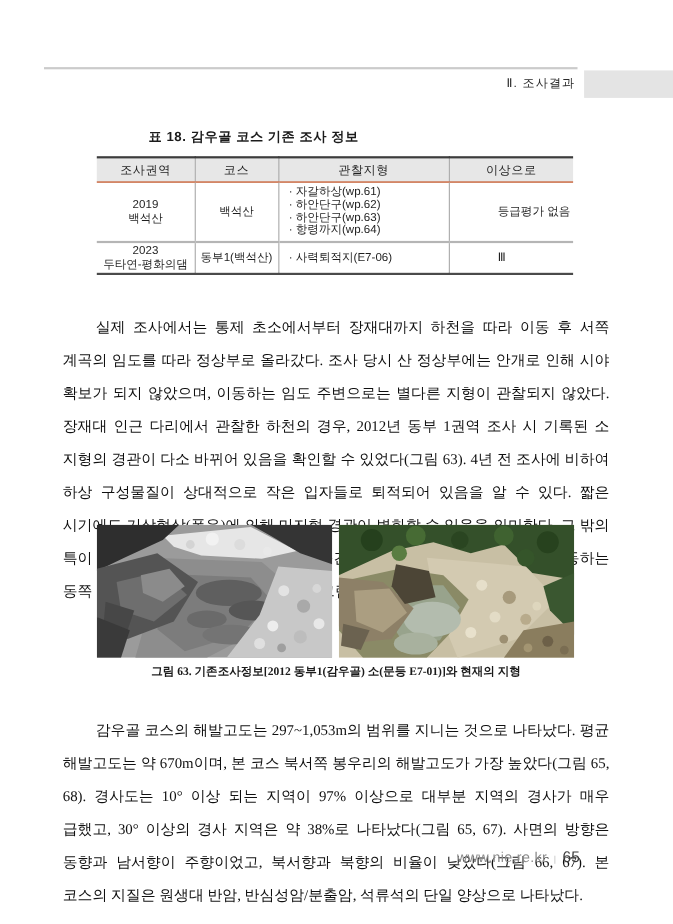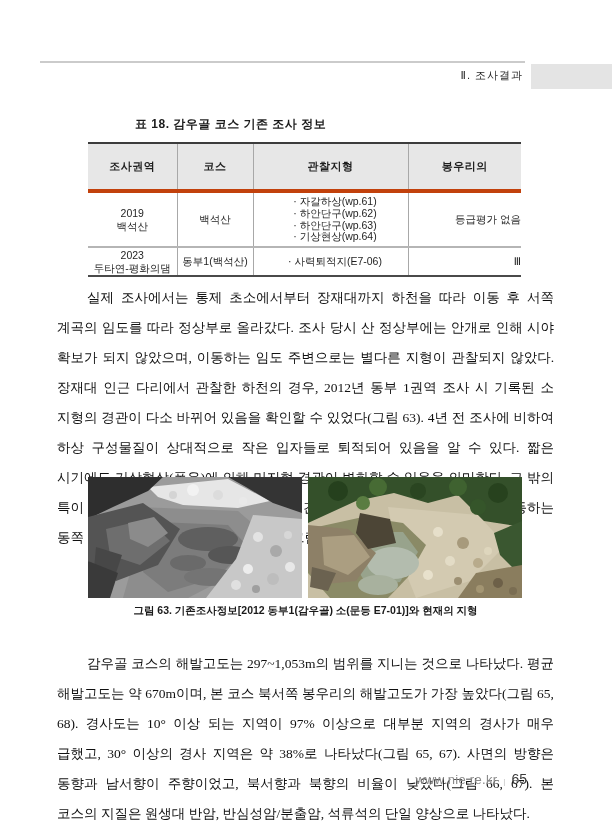--- a/index.html
+++ b/index.html
@@ -21,49 +21,49 @@
     position:absolute; left:90px; top:116px;
     font-family:"Liberation Sans", sans-serif; font-weight:bold; font-size:12px; color:#1b1b1b; letter-spacing:0.5px;margin-left:45px;
   }
   table.doc-table {
     position:absolute; left:88px; top:142px; width:433px;
     border-collapse:collapse; table-layout:fixed;
     font-family:"Liberation Sans", sans-serif; font-size:10.5px; color:#1e1e1e;
     border-top:2px solid #3c3c3c; border-bottom:2px solid #4a4a4a;
   }
   .doc-table th {
-    background:#e7e7e7; font-weight:bold; font-size:11px; height:21px;
-    border-bottom:4px solid #c2410c; padding:12px; letter-spacing:0.5px;
+    background:#e7e7e7; font-weight:normal; font-size:11px; height:21px;
+    border-bottom:1px solid #c2410c; padding:0; letter-spacing:0.5px;
   }
   .doc-table th + th, .doc-table td + td { border-left:1px solid #a8a8a8; }
   .doc-table tbody tr + tr td { border-top:2px solid #b5b5b5; }
   .doc-table td { padding:0; vertical-align:middle; }
   .doc-table td.c { text-align:center; line-height:13px; }
   .doc-table td.landforms { padding:3px 0 3px 9px; line-height:11.8px; }
-  .doc-table td.landforms div { white-space:nowrap;text-align:center; }
-  .doc-table td.grades { text-align:right; line-height:13px; }
+  .doc-table td.landforms div { white-space:nowrap; }
+  .doc-table td.grades { text-align:left; line-height:13px;padding-left:44px; }
 
   
   .body-par {
     position:absolute; left:57px; width:497px;
     font-size:13.5px; line-height:30px; text-align:justify;
     word-break:keep-all; color:#101010;
   }
   .body-par .indent { display:inline-block; width:30px; }
   #para-1 { top:283px; }
   #para-2 { top:637px;margin-top:12px; }
 
   
   .photo { position:absolute; top:477px; width:214px; height:121px; }
   #photo-left { left:88px; }
   #photo-right { left:308px; }
   .photo svg { display:block; width:100%; height:100%; }
   .fig-caption {
     position:absolute; left:57px; top:604px; width:497px; text-align:center;
-    font-family:Liberation Sans, sans-serif; font-weight:bold; font-size:10.5px; color:#1a1a1a;
+    font-family:Liberation Serif, serif; font-weight:bold; font-size:10.5px; color:#1a1a1a;
   }
 
   
   .footer {
     position:absolute; left:0; top:771px; width:527px;
     display:flex; justify-content:flex-end; align-items:baseline; gap:6px;
     font-family:"Liberation Sans", sans-serif;
   }
   .footer .site { font-size:13px; color:#8a8a8a; letter-spacing:0.3px;text-align:center; }
   .footer .sep  { font-size:8px; color:#c0c0c0; }
@@ -85,35 +85,35 @@
       <col style="width:89px">
         <col style="width:76px">
         <col style="width:155px">
         <col style="width:113px">
     </colgroup>
     <thead>
       <tr>
         <th>조사권역</th>
         <th>코스</th>
         <th>관찰지형</th>
-        <th>봉우리의</th>
+        <th>이상으로</th>
       </tr>
     </thead>
     <tbody>
       <tr style="height:47px">
         <td class="c">
           <div>2019</div>
           <div>백석산</div>
         </td>
         <td class="c">백석산</td>
         <td class="landforms">
           <div>· 자갈하상(wp.61)</div>
           <div>· 하안단구(wp.62)</div>
           <div>· 하안단구(wp.63)</div>
-          <div>· 기상현상(wp.64)</div>
+          <div>· 항령까지(wp.64)</div>
         </td>
         <td class="grades">
           <div>등급평가 없음</div>
         </td>
       </tr>
       <tr style="height:29px">
         <td class="c">
           <div>2023</div>
           <div>두타연-평화의댐</div>
         </td>

